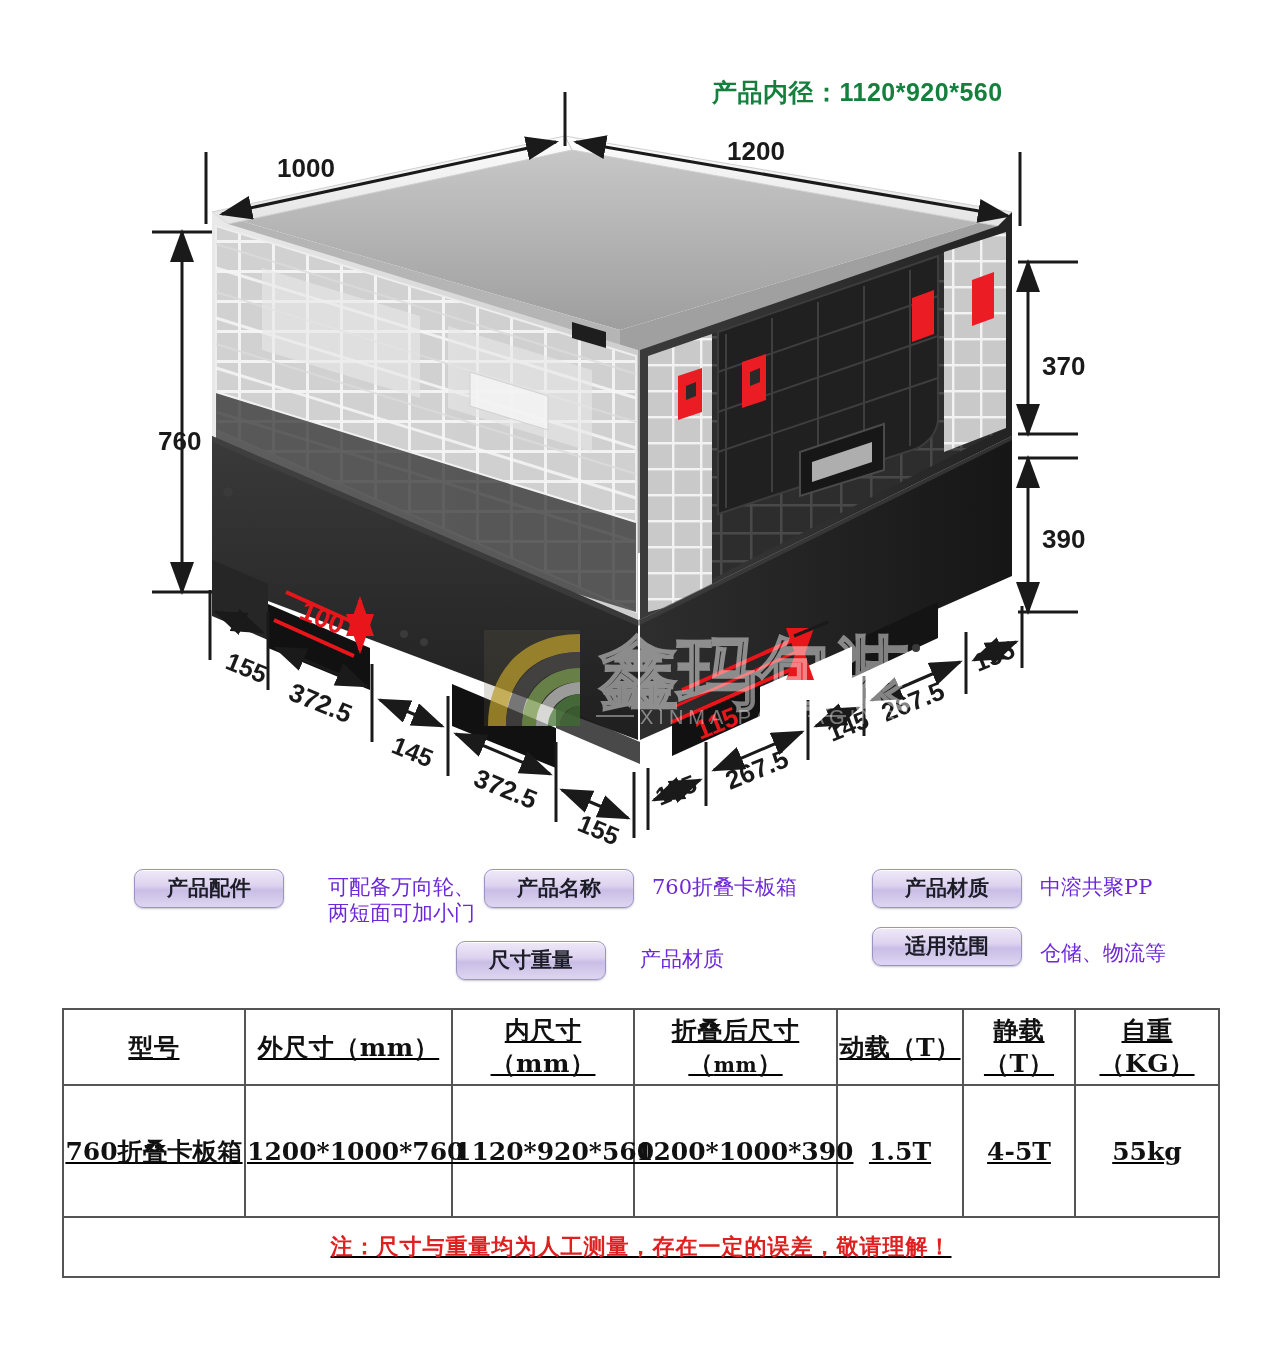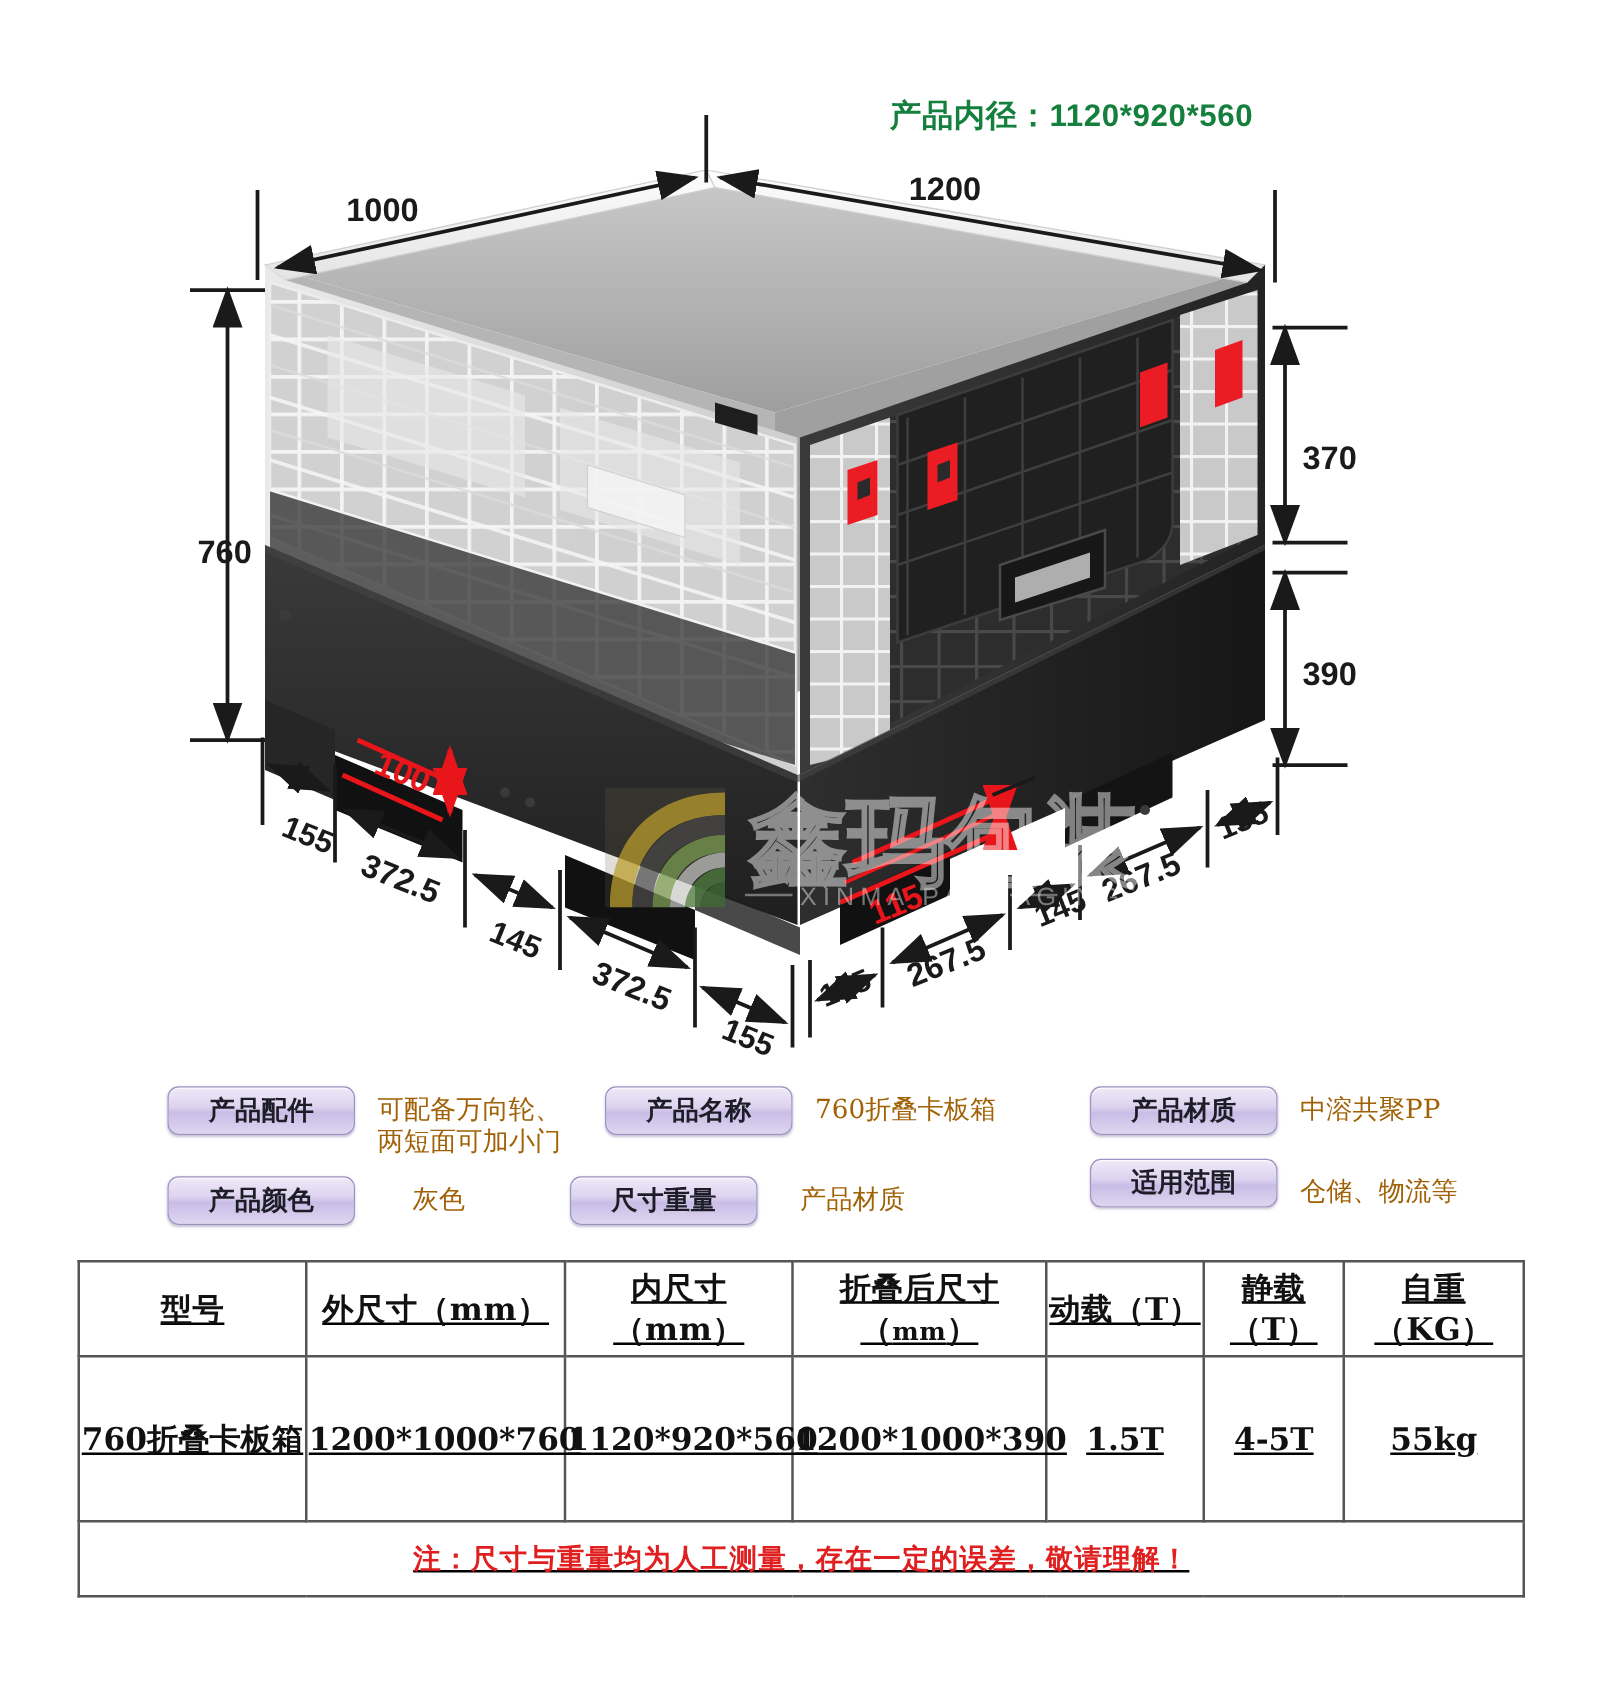--- a/index.html
+++ b/index.html
@@ -68,21 +68,21 @@
     font-family: "DejaVu Serif", "Liberation Serif", serif;
     font-size: 21px;
     font-weight: bold;
     color: #1d1d28;
     white-space: nowrap;
     line-height: 1.05;
   }
   .attr-val {
     font-family: "DejaVu Serif", "Liberation Serif", serif;
     font-size: 21px;
-    color: #a16207;
+    color: #6d28d9;
     line-height: 1.26;
     white-space: pre-line;
     margin-left: 18px;
     padding-top: 5px;
   }
 
   
   #spec-table {
     position: absolute;
     left: 62px;
@@ -377,40 +377,36 @@
       <line x1="596" y1="716" x2="634" y2="716" stroke="#ffffff" stroke-width="2" opacity=".45"></line>
       <line x1="808" y1="716" x2="846" y2="716" stroke="#ffffff" stroke-width="2" opacity=".45"></line>
     </g>
   </svg>
 
   <div class="hdr-note">产品内径：1120*920*560</div>
 </div>
 
 <div id="attrs">
 
-  <div class="attr-row" style="left:134px; top:14px;">
+  <div class="attr-row" style="left:134px; top:14px;gap:26px;">
     <span class="badge">产品配件</span>
     <span class="attr-val">可配备万向轮、
 两短面可加小门</span>
   </div>
 
   <div class="attr-row" style="left:484px; top:14px;">
     <span class="badge">产品名称</span>
     <span class="attr-val">760折叠卡板箱</span>
   </div>
 
   <div class="attr-row" style="left:872px; top:14px;">
     <span class="badge">产品材质</span>
     <span class="attr-val">中溶共聚PP</span>
   </div>
 
-  <div class="attr-row" style="left:134px; top:86px;">
-    <span class="badge">产品颜色</span>
-    <span class="attr-val" style="margin-left:46px;">灰色</span>
-  </div>
 
   <div class="attr-row" style="left:456px; top:86px;">
     <span class="badge">尺寸重量</span>
     <span class="attr-val" style="margin-left:34px;">产品材质</span>
   </div>
 
   <div class="attr-row" style="left:872px; top:72px;align-items:flex-end;">
     <span class="badge">适用范围</span>
     <span class="attr-val">仓储、物流等</span>
   </div>

